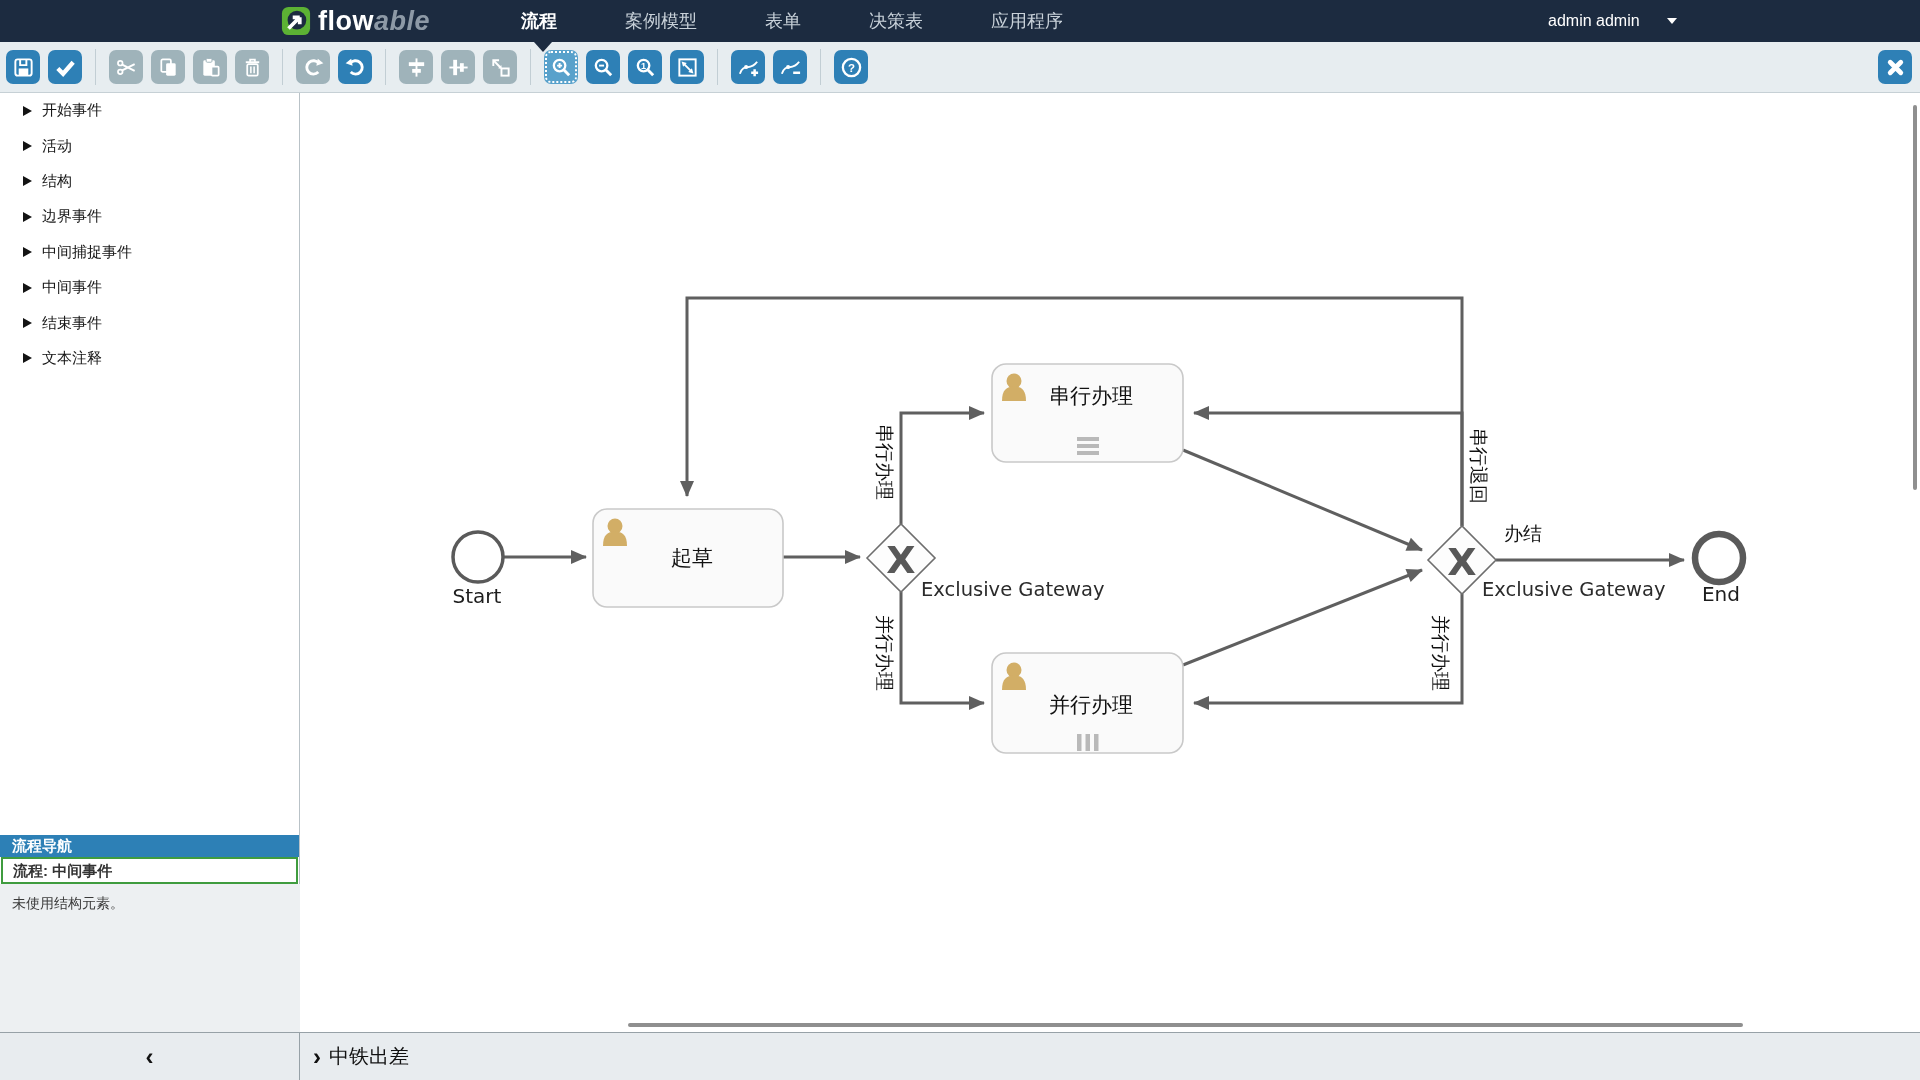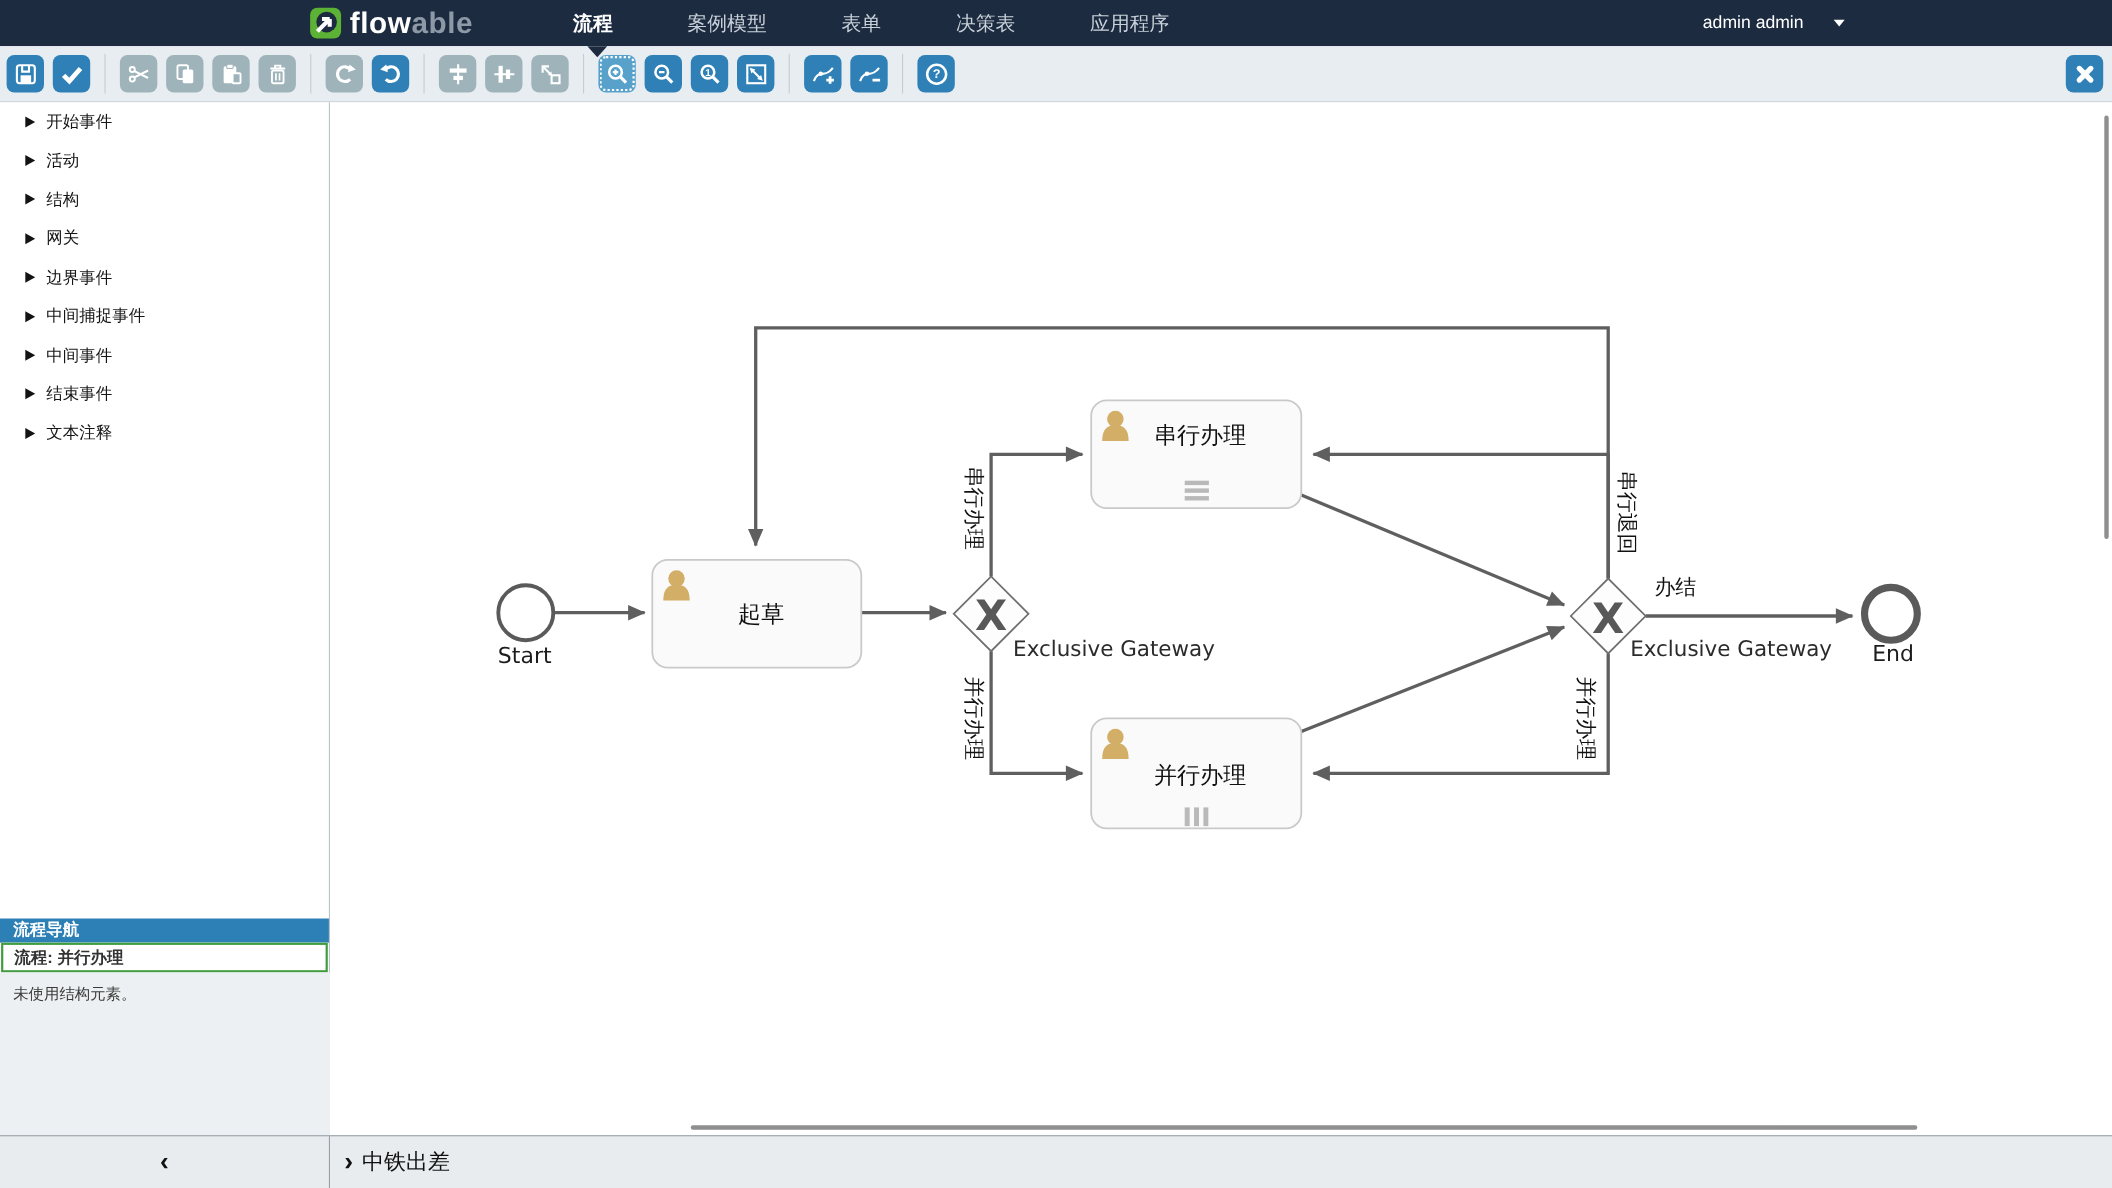--- a/index.html
+++ b/index.html
@@ -6,21 +6,21 @@
   html,body { width:1920px; height:1080px; overflow:hidden; background:#fff;
               font-family:"Liberation Sans","DejaVu Sans",sans-serif; }
   #app { position:relative; width:1920px; height:1080px; }
 
   
   .navbar { position:absolute; left:0; top:0; width:1920px; height:42px; background:#1c2b40; }
   .logo { position:absolute; left:281px; top:5px; height:32px; display:flex; align-items:center; }
   .logo-icon { width:30px; height:30px; margin-right:7px; }
   .logo-word { font-size:27px; font-weight:bold; letter-spacing:.5px; }
   .logo-word .lw { color:#ffffff; }
-  .logo-word .lg { color:#8d99a6; }
+  .logo-word .lg { color:#8d99a6;font-style:italic; }
   .tabs { position:absolute; left:521px; top:0; height:42px; display:flex; gap:68px; align-items:center; }
   .tab { font-size:18px; color:#c8d1d9; white-space:nowrap; cursor:pointer; }
   .tab.active { color:#ffffff; font-weight:bold; }
   .user-menu { position:absolute; left:1548px; top:0; height:42px; display:flex; align-items:center; color:#fff; font-size:16px;gap:20px; }
   .caret { width:0; height:0; border-left:5px solid transparent; border-right:5px solid transparent;
            border-top:6px solid #ffffff; margin-left:7px; display:inline-block; }
 
   
   .toolbar { position:absolute; left:0; top:42px; width:1920px; height:51px; background:#e7edf0;
              border-bottom:1px solid #c6d0d5; display:flex; align-items:center; padding-left:6px; }
@@ -260,45 +260,41 @@
       <div class="p-item">
           <i class="tri"></i>
           <span>活动</span>
         </div>
       <div class="p-item">
           <i class="tri"></i>
           <span>结构</span>
         </div>
       <div class="p-item">
           <i class="tri"></i>
-          <span>网关</span>
-        </div>
-      <div class="p-item">
-          <i class="tri"></i>
           <span>边界事件</span>
         </div>
       <div class="p-item">
           <i class="tri"></i>
           <span>中间捕捉事件</span>
         </div>
       <div class="p-item">
           <i class="tri"></i>
           <span>中间事件</span>
         </div>
       <div class="p-item">
           <i class="tri"></i>
           <span>结束事件</span>
         </div>
       <div class="p-item">
           <i class="tri"></i>
           <span>文本注释</span>
         </div>
     </div>
     <div class="nav-header">流程导航</div>
-    <div class="nav-current">流程: 并行办理</div>
+    <div class="nav-current">流程: 中间事件</div>
     <div class="nav-body"><span>未使用结构元素。</span></div>
   </aside>
 
   <main class="canvas">
     <svg class="diagram" width="1620" height="939" viewBox="300 93 1620 939">
       <defs>
         <marker id="arr" markerUnits="userSpaceOnUse" markerWidth="20" markerHeight="16" refX="16" refY="8" orient="auto">
           <path d="M1,1 L17,8 L1,15 Z" fill="#5f5f5f"></path>
         </marker>
         <g id="usr">

